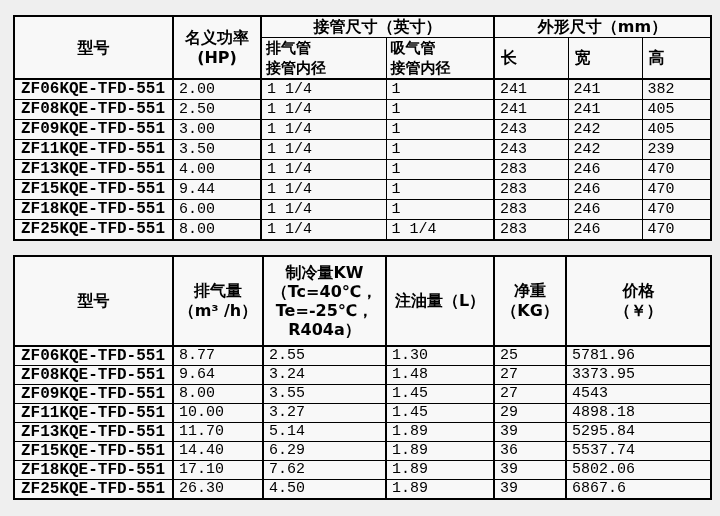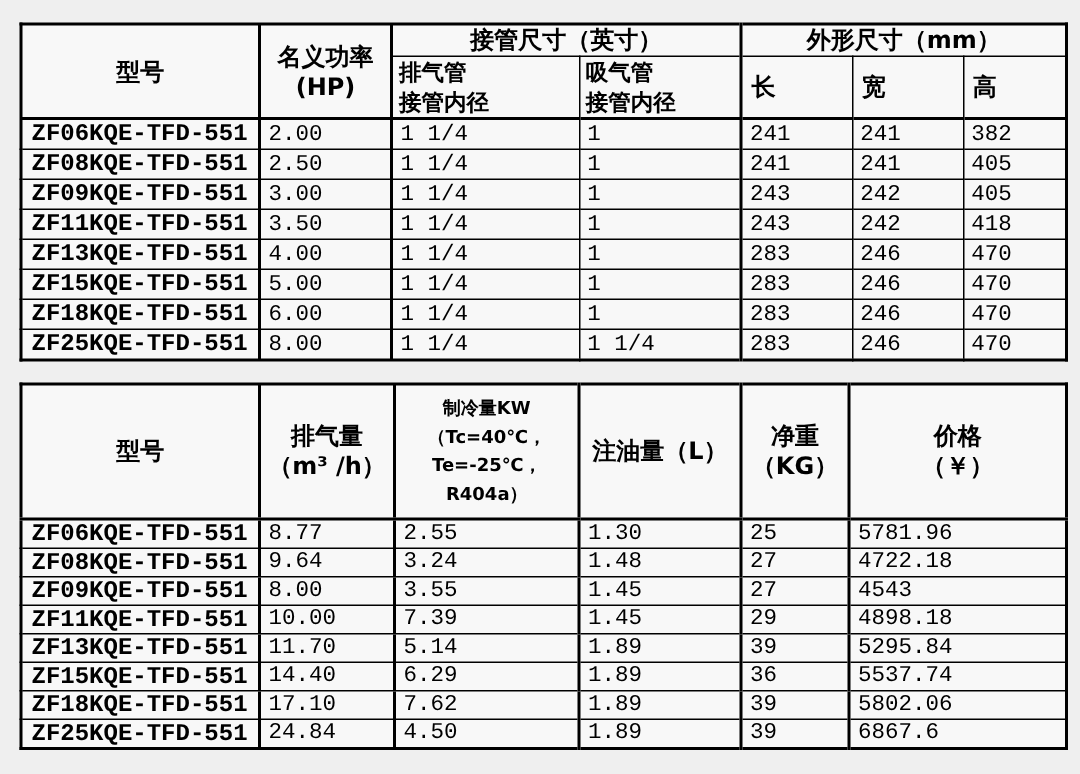--- a/index.html
+++ b/index.html
@@ -44,21 +44,21 @@
   th.sub-left {
     text-align: left;
     padding-left: 4px;
     font-size: 15px;
   }
   th.dim-left {
     text-align: left;
     padding-left: 6px;
   }
   th.cooling-header {
-    font-size: 12px;
+    font-size: 16px;
     line-height: 19px;
     border-radius: 19px;
   }
 
   
   .table1 th.bl2, .table1 td:nth-child(2),
   .table1 td:nth-child(3), .table1 td:nth-child(5) {
     border-left-width: 2px;
   }
   
@@ -149,34 +149,34 @@
         <td>242</td>
         <td>405</td>
       </tr>
       <tr>
         <td class="model">ZF11KQE-TFD-551</td>
         <td>3.50</td>
         <td>1 1/4</td>
         <td>1</td>
         <td>243</td>
         <td>242</td>
-        <td>418</td>
+        <td>239</td>
       </tr>
       <tr>
         <td class="model">ZF13KQE-TFD-551</td>
         <td>4.00</td>
         <td>1 1/4</td>
         <td>1</td>
         <td>283</td>
         <td>246</td>
         <td>470</td>
       </tr>
       <tr>
         <td class="model">ZF15KQE-TFD-551</td>
-        <td>5.00</td>
+        <td>9.44</td>
         <td>1 1/4</td>
         <td>1</td>
         <td>283</td>
         <td>246</td>
         <td>470</td>
       </tr>
       <tr>
         <td class="model">ZF18KQE-TFD-551</td>
         <td>6.00</td>
         <td>1 1/4</td>
@@ -230,34 +230,34 @@
         <td>1.30</td>
         <td>25</td>
         <td>5781.96</td>
       </tr>
       <tr>
         <td class="model">ZF08KQE-TFD-551</td>
         <td>9.64</td>
         <td>3.24</td>
         <td>1.48</td>
         <td>27</td>
-        <td>4722.18</td>
+        <td>3373.95</td>
       </tr>
       <tr>
         <td class="model">ZF09KQE-TFD-551</td>
         <td>8.00</td>
         <td>3.55</td>
         <td>1.45</td>
         <td>27</td>
         <td>4543</td>
       </tr>
       <tr>
         <td class="model">ZF11KQE-TFD-551</td>
         <td>10.00</td>
-        <td>7.39</td>
+        <td>3.27</td>
         <td>1.45</td>
         <td>29</td>
         <td>4898.18</td>
       </tr>
       <tr>
         <td class="model">ZF13KQE-TFD-551</td>
         <td>11.70</td>
         <td>5.14</td>
         <td>1.89</td>
         <td>39</td>
@@ -274,20 +274,20 @@
       <tr>
         <td class="model">ZF18KQE-TFD-551</td>
         <td>17.10</td>
         <td>7.62</td>
         <td>1.89</td>
         <td>39</td>
         <td>5802.06</td>
       </tr>
       <tr>
         <td class="model">ZF25KQE-TFD-551</td>
-        <td>24.84</td>
+        <td>26.30</td>
         <td>4.50</td>
         <td>1.89</td>
         <td>39</td>
         <td>6867.6</td>
       </tr>
     </tbody>
 </table>
 
 </body></html>

